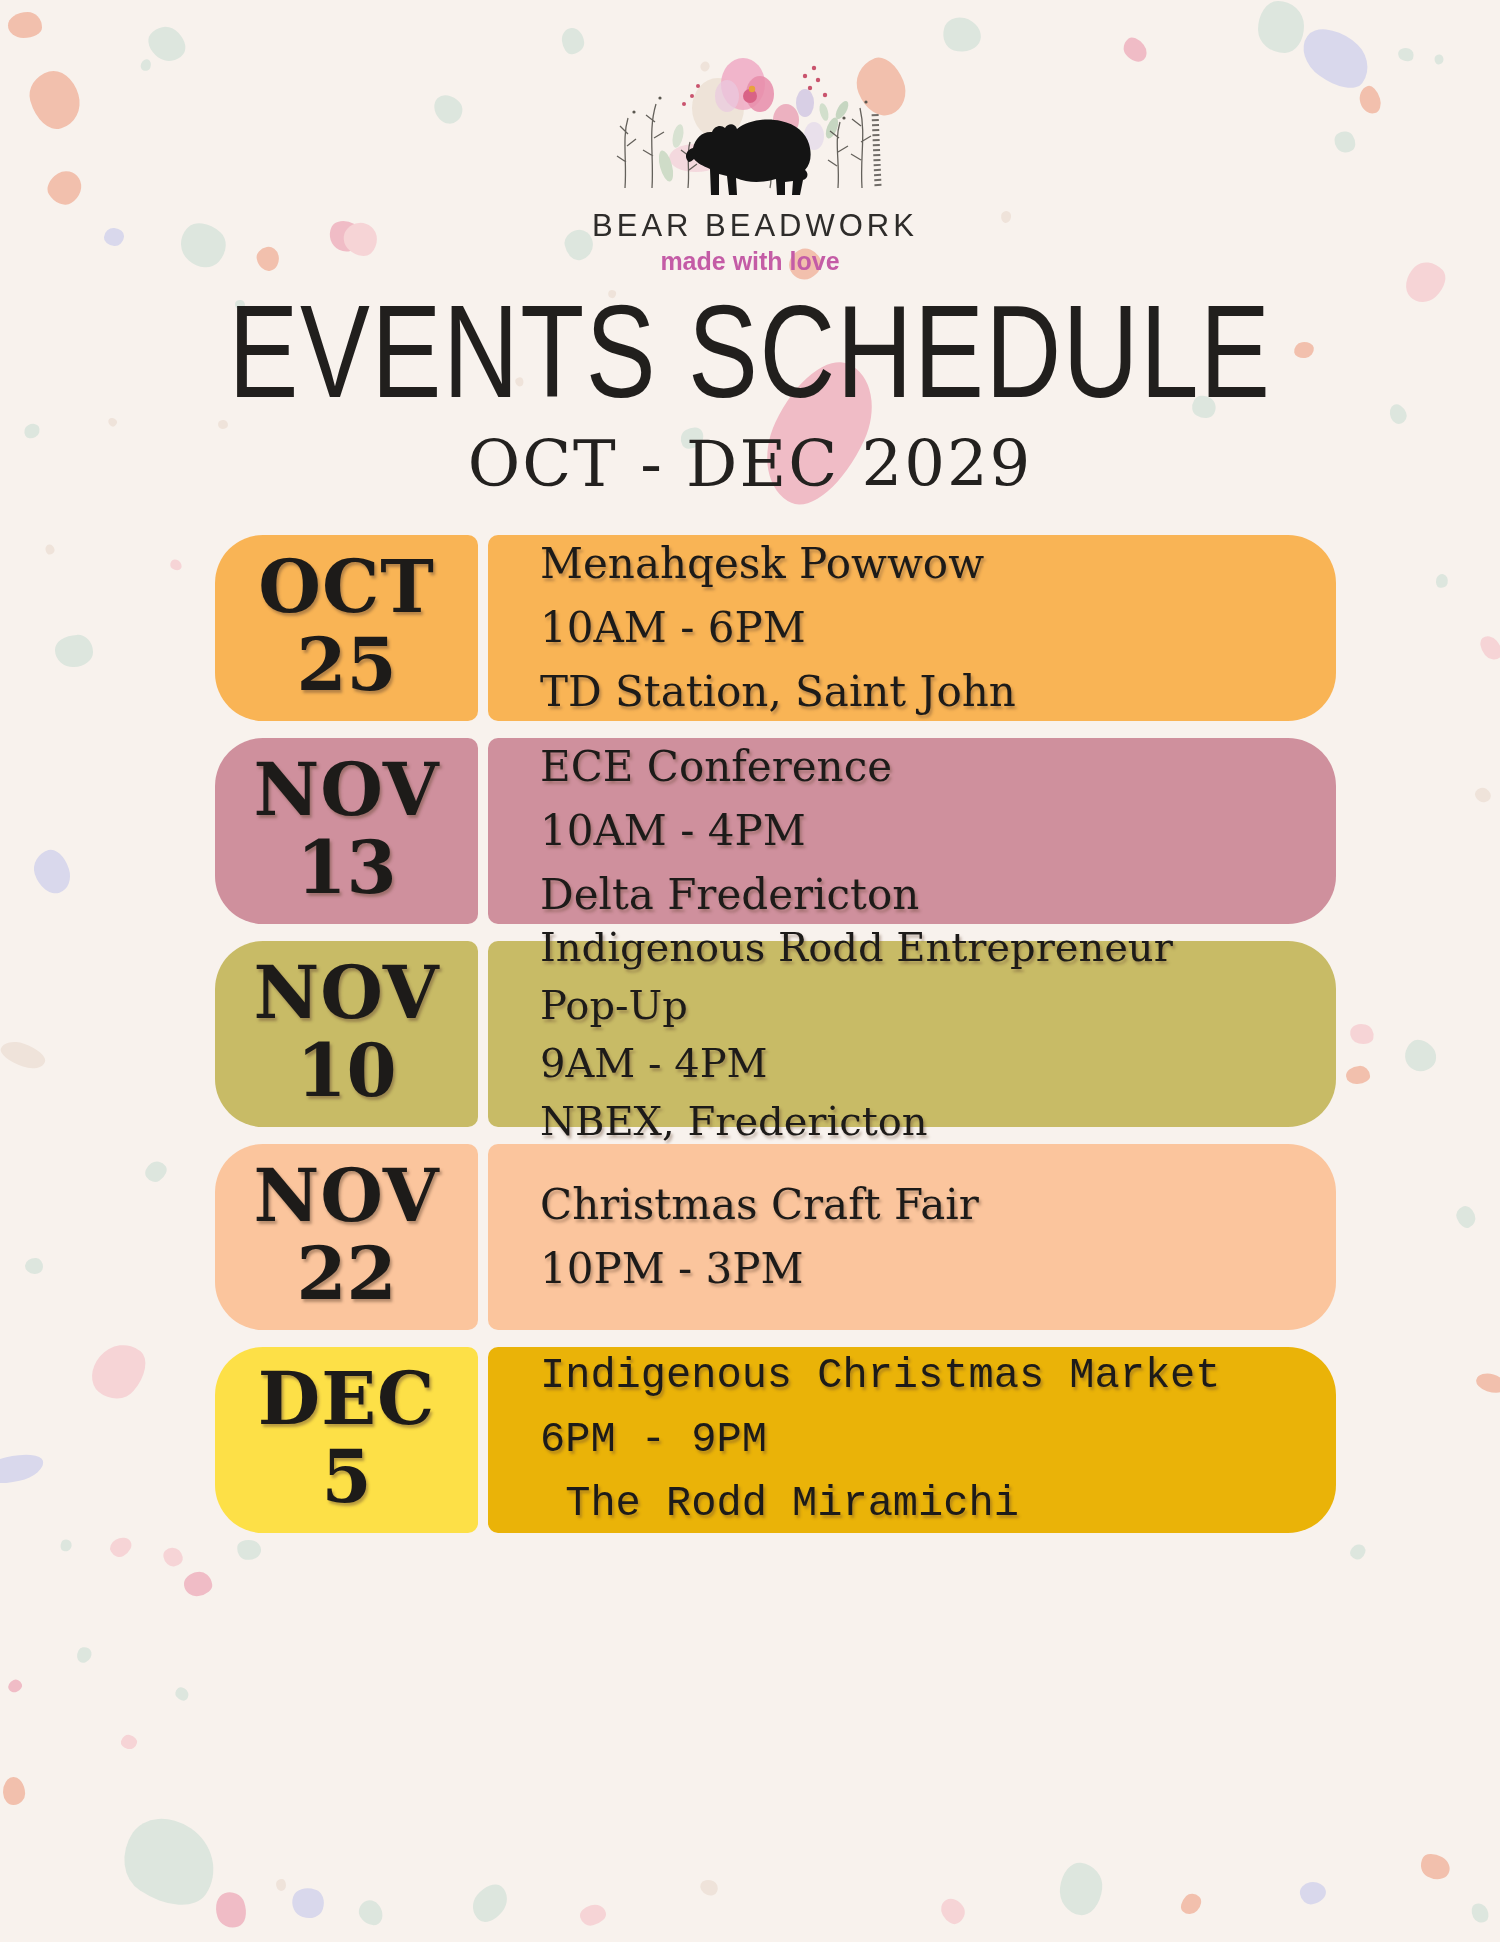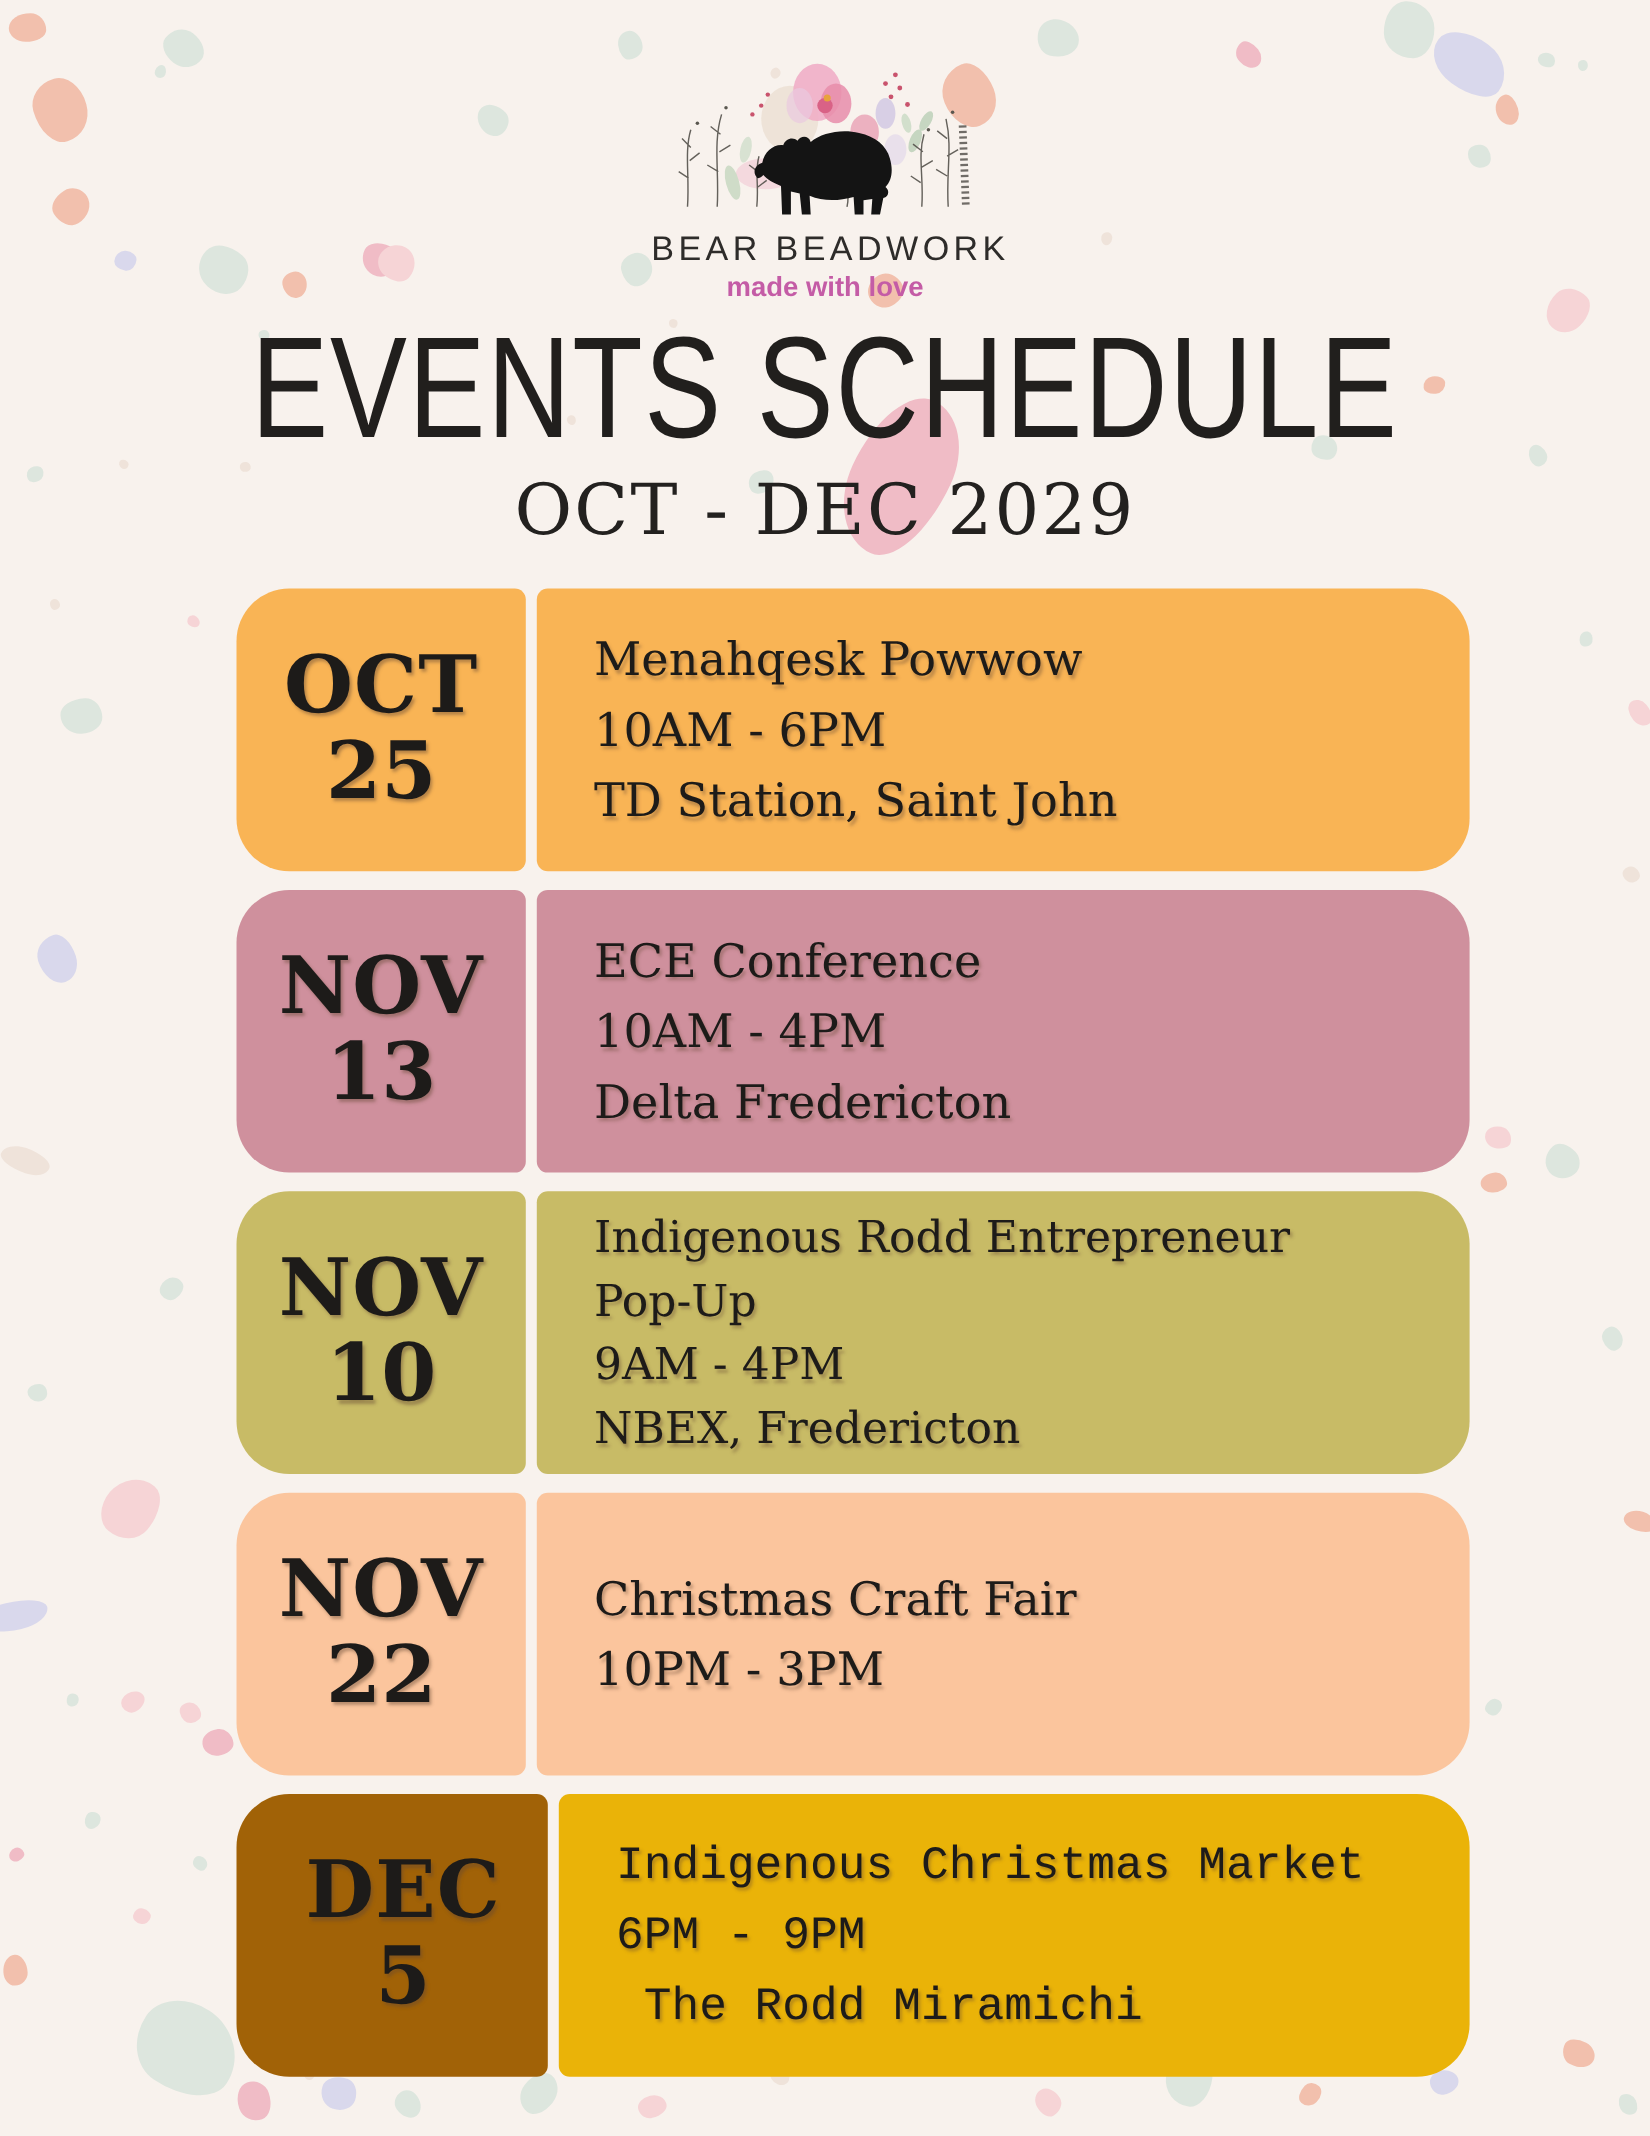--- a/index.html
+++ b/index.html
@@ -36,21 +36,21 @@
   }
   .title-inner{display:inline-block;transform:scaleX(.80);transform-origin:center;letter-spacing:2px;}
   .subtitle{
     text-align:center;margin-top:10px;
     font-family:"DejaVu Serif", serif;
     font-size:64px;letter-spacing:2px;color:#23211f;font-weight:400;
   }
 
   
   .rows{width:1121px;margin:34px 0 0 215px;display:flex;flex-direction:column;gap:17px;}
-  .row{display:flex;gap:10px;height:257px;}
+  .row{display:flex;gap:10px;height:186px;}
   .badge{
     width:263px;flex:0 0 263px;
     border-radius:48px 10px 10px 48px;
     display:flex;flex-direction:column;align-items:center;justify-content:center;
     text-align:center;
   }
   .badge .month{
     font-size:72px;font-weight:bold;line-height:1.02;letter-spacing:1px;
     text-shadow:2px 3px 3px rgba(100,70,50,.45);
   }
@@ -264,21 +264,21 @@
       <div class="month">NOV</div>
       <div class="day">22</div>
     </div>
     <div class="panel" style="background: rgb(251, 197, 157);">
             <div class="line">Christmas Craft Fair</div>
             <div class="line">10PM - 3PM</div>
           </div>
   </div>
 
   <div class="row">
-    <div class="badge" style="background: #a16207; padding-left: 20px;">
+    <div class="badge" style="background: #fde047;">
       <div class="month">DEC</div>
       <div class="day">5</div>
     </div>
     <div class="panel" style="background: #eab308; font-family: Liberation Mono, monospace;">
             <div class="line">Indigenous Christmas Market</div>
             <div class="line">6PM - 9PM</div>
             <div class="line">&nbsp;The Rodd Miramichi</div>
           </div>
   </div>
 </div>

